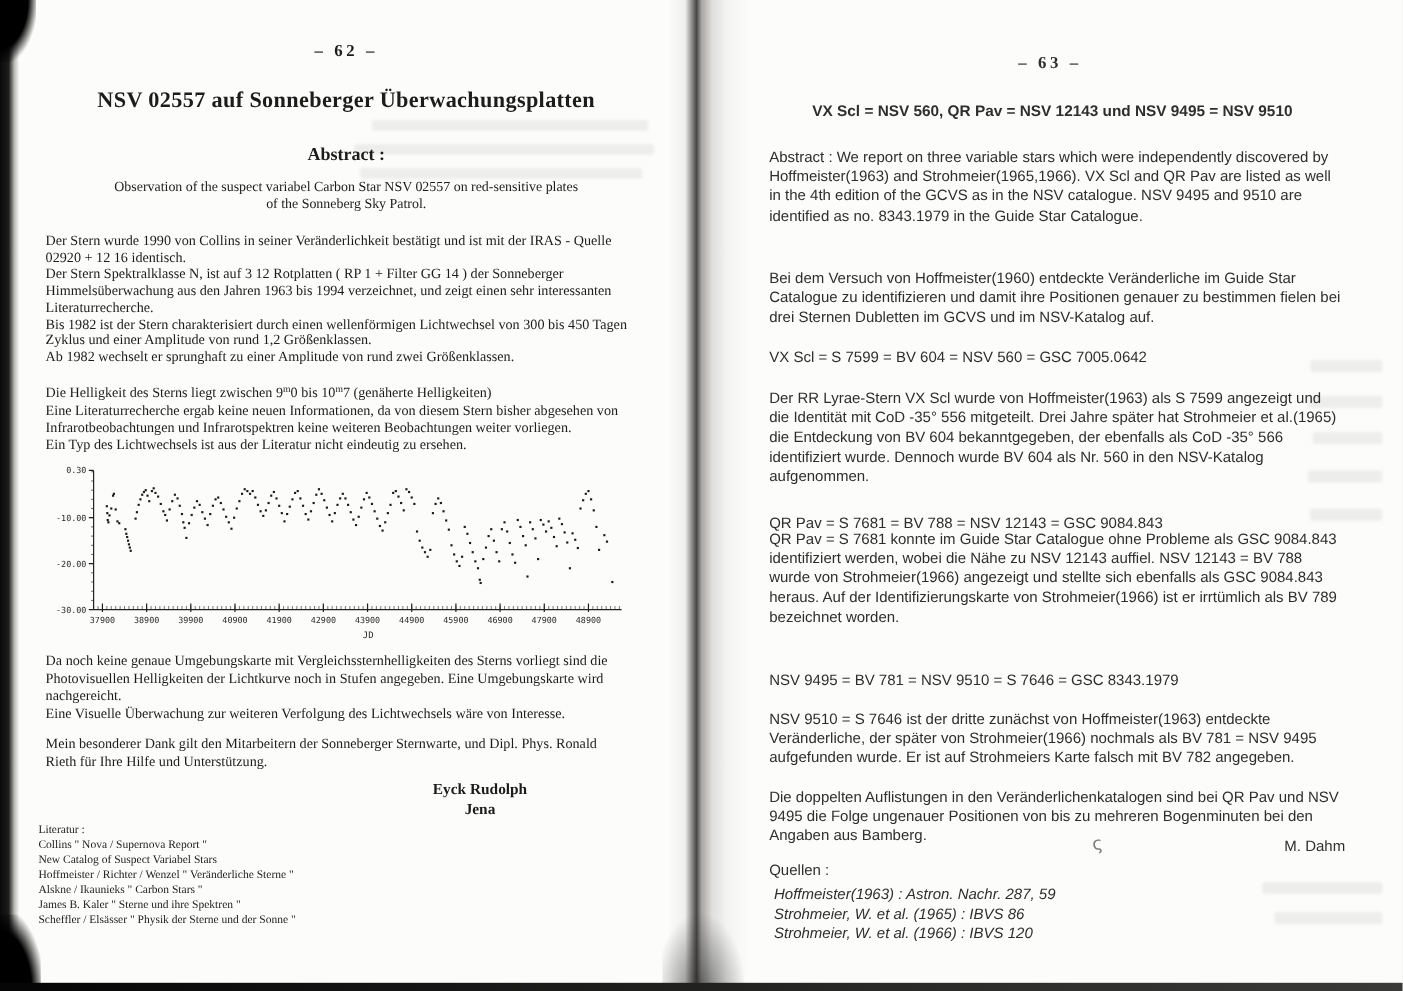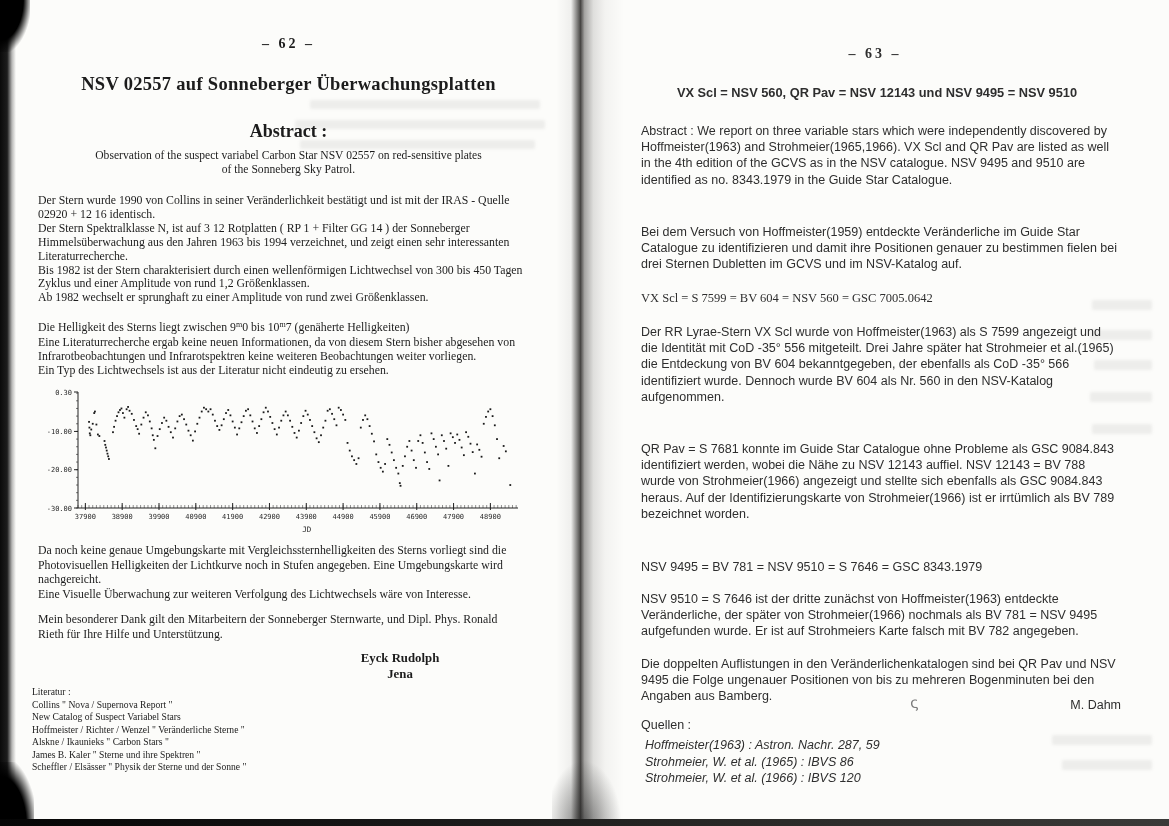--- a/index.html
+++ b/index.html
@@ -47,21 +47,21 @@
   <div class="page page-left">
 
     <div class="abs bleed" style="left:310px;top:100px;width:230px;height:9px;"></div>
     <div class="abs bleed" style="left:295px;top:120px;width:250px;height:9px;"></div>
     <div class="abs bleed" style="left:300px;top:140px;width:235px;height:9px;"></div>
 
     <div class="abs pagenum center" style="left:36px;top:36px;width:505px;">– 62 –</div>
 
     <div class="abs ltitle center" style="left:36px;top:74px;width:505px;">NSV 02557 auf Sonneberger Überwachungsplatten</div>
 
-    <div class="abs center" style="left:36px;top:121px;width:505px;font-weight:bold;font-size:18px;">Abstract :</div>
+    <div class="abs center" style="left:36px;top:121px;width:505px;font-weight:bold;font-size:15px;">Abstract :</div>
 
     <div class="abs center tblock" style="left:36px;top:149px;width:505px;font-size:11.6px;line-height:14px;">
         <div>Observation of the suspect variabel Carbon Star NSV 02557 on red-sensitive plates</div>
         <div>of  the Sonneberg Sky Patrol.</div>
       </div>
 
     <div class="abs lbody tblock" style="left:38px;top:194px;">
         <div>Der Stern wurde  1990 von Collins in seiner Veränderlichkeit bestätigt und ist mit der IRAS - Quelle</div>
         <div>02920 +  12 16 identisch.</div>
         <div>Der Stern Spektralklasse N,  ist auf 3 12 Rotplatten ( RP 1 + Filter GG 14 ) der Sonneberger</div>
@@ -505,35 +505,36 @@
     <div class="abs rtitle center" style="left:20px;top:85px;width:530px;">VX Scl = NSV 560, QR Pav = NSV 12143 und NSV 9495 = NSV 9510</div>
 
     <div class="abs rbody tblock" style="left:49px;top:123px;">
         <div>Abstract : We report on three variable stars which were independently discovered by</div>
         <div>Hoffmeister(1963) and Strohmeier(1965,1966). VX Scl and QR Pav are listed as well</div>
         <div>in the 4th edition of the GCVS as in the NSV catalogue. NSV 9495 and 9510 are</div>
         <div>identified as no. 8343.1979 in the Guide Star Catalogue.</div>
       </div>
 
     <div class="abs rbody tblock" style="left:49px;top:224px;">
-        <div>Bei dem Versuch von Hoffmeister(1959) entdeckte Veränderliche im Guide Star</div>
+        <div>Bei dem Versuch von Hoffmeister(1960) entdeckte Veränderliche im Guide Star</div>
         <div>Catalogue zu identifizieren und damit ihre Positionen genauer zu bestimmen fielen bei</div>
         <div>drei Sternen Dubletten im GCVS und im NSV-Katalog auf.</div>
       </div>
 
-    <div class="abs rbody" style="left:49px;top:290px;font-family:Liberation Serif, serif;">VX Scl = S 7599 = BV 604 = NSV 560 = GSC 7005.0642</div>
+    <div class="abs rbody" style="left:49px;top:290px;">VX Scl = S 7599 = BV 604 = NSV 560 = GSC 7005.0642</div>
 
     <div class="abs rbody tblock" style="left:49px;top:324px;">
         <div>Der RR Lyrae-Stern VX Scl wurde von Hoffmeister(1963) als S 7599 angezeigt und</div>
         <div>die Identität mit CoD -35° 556 mitgeteilt. Drei Jahre später hat Strohmeier et al.(1965)</div>
         <div>die Entdeckung von BV 604 bekanntgegeben, der ebenfalls als CoD -35° 566</div>
         <div>identifiziert wurde. Dennoch wurde BV 604 als Nr. 560 in den NSV-Katalog</div>
         <div>aufgenommen.</div>
       </div>
 
+    <div class="abs rbody" style="left:49px;top:428px;">QR Pav = S 7681 = BV 788 = NSV 12143 = GSC 9084.843</div>
 
     <div class="abs rbody tblock" style="left:49px;top:441px;">
         <div>QR Pav = S 7681 konnte im Guide Star Catalogue ohne Probleme als GSC 9084.843</div>
         <div>identifiziert werden, wobei die Nähe zu NSV 12143 auffiel. NSV 12143 = BV 788</div>
         <div>wurde von Strohmeier(1966) angezeigt und stellte sich ebenfalls als GSC 9084.843</div>
         <div>heraus. Auf der Identifizierungskarte von Strohmeier(1966) ist er irrtümlich als BV 789</div>
         <div>bezeichnet worden.</div>
       </div>
 
     <div class="abs rbody" style="left:49px;top:559px;">NSV 9495 = BV 781 = NSV 9510 = S 7646 = GSC 8343.1979</div>

